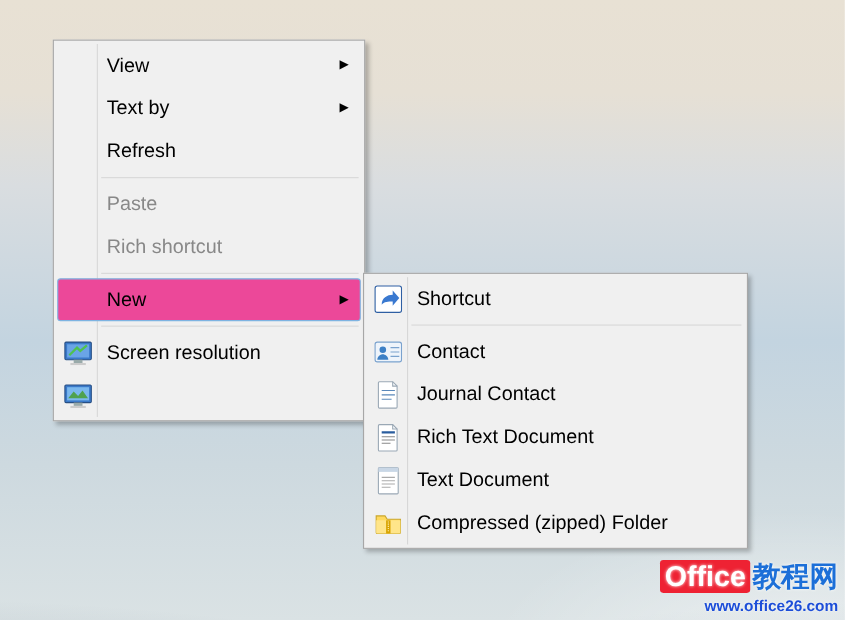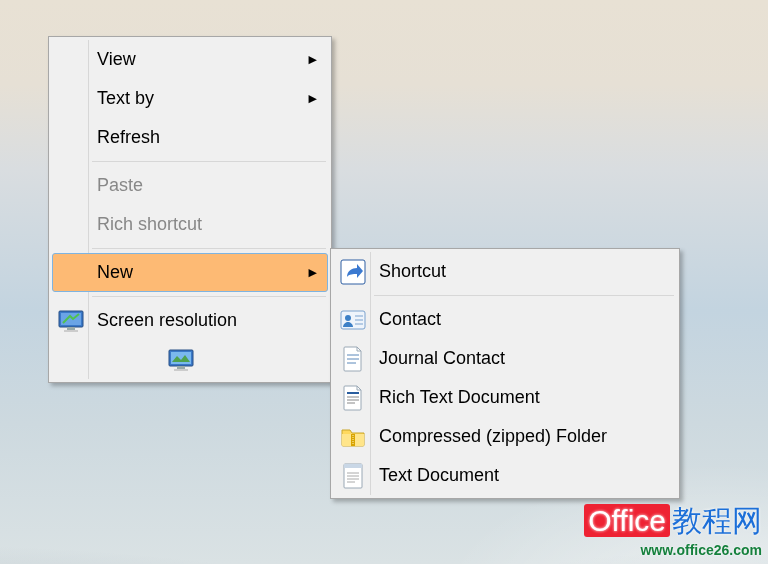--- a/index.html
+++ b/index.html
@@ -48,40 +48,39 @@
   .item {
     display: flex;
     align-items: center;
     height: 39px;
     padding: 0 10px 0 4px;
     color: #000;
     white-space: nowrap;
     position: relative;
     border: 1px solid transparent;
     border-radius: 3px;
-    justify-content: center;
   }
   .item .icon {
     width: 28px;
     height: 28px;
     flex: 0 0 28px;
     margin-right: 12px;
     display: flex;
     align-items: center;
     justify-content: center;
   }
   .item .label { flex: 1 1 auto; }
   .item .arrow {
     margin-left: 20px;
     font-size: 11px;
     line-height: 1;
   }
   .item.disabled { color: #888; }
   .item.highlight {
-    background: #fdba74;
+    background: #ec4899;
     border: 1px solid #7eb4e1;
   }
 
   .sep {
     height: 1px;
     margin: 4px 2px 4px 40px;
     background: #d7d7d7;
   }
 
   #menu-main { top: 36px; left: 48px; width: 284px; }
@@ -90,33 +89,33 @@
   .watermark {
     position: absolute;
     right: 6px;
     bottom: 6px;
     text-align: right;
     font-family: "Microsoft YaHei","Segoe UI",sans-serif;
     pointer-events: none;
   }
   .watermark .line1 {
     color: #1c6fd8;
-    font-size: 30px;
-    font-weight: 400;
+    font-size: 26px;
+    font-weight: 700;
     text-shadow: 0 0 3px #fff;
   }
   .watermark .line1 .off {
     background: #e23;
     color: #fff;
     padding: 0 4px;
     border-radius: 3px;
     margin-right: 2px;
   }
   .watermark .line2 {
-    color: #15803d;
+    color: #1d4ed8;
     font-size: 14px;
     font-weight: 600;
     text-shadow: 0 0 2px #fff;
   }
 </style>
 </head>
 <body>
 
 <div class="mtn"></div>
 
@@ -235,42 +234,42 @@
           <line x1="5" y1="8" x2="17" y2="8" stroke="#2a5d9e" stroke-width="2"></line>
           <line x1="5" y1="12" x2="17" y2="12" stroke="#888"></line>
           <line x1="5" y1="15" x2="17" y2="15" stroke="#888"></line>
           <line x1="5" y1="18" x2="13" y2="18" stroke="#888"></line>
         </svg>
       </span>
       <span class="label">Rich Text Document</span>
     </div>
     <div class="item">
       <span class="icon">
-        <svg width="26" height="22" viewBox="0 0 26 22">
-          <path d="M2 4h8l2 3h12v12a1 1 0 0 1-1 1H3a1 1 0 0 1-1-1z" fill="#ffd95e" stroke="#caa62a"></path>
-          <path d="M2 8h22v11a1 1 0 0 1-1 1H3a1 1 0 0 1-1-1z" fill="#ffe58a"></path>
-          <rect x="11" y="8" width="4" height="12" fill="#d9a400"></rect>
-          <line x1="13" y1="9" x2="13" y2="19" stroke="#fff3c0" stroke-dasharray="1 1"></line>
-        </svg>
-      </span>
-      <span class="label">Compressed (zipped) Folder</span>
-    </div>
-    <div class="item">
-      <span class="icon">
         <svg width="22" height="26" viewBox="0 0 22 26">
           <rect x="2" y="1" width="18" height="24" rx="1" fill="#fff" stroke="#9aa8b5"></rect>
           <rect x="2" y="1" width="18" height="4" fill="#c9d7e6"></rect>
           <line x1="5" y1="10" x2="17" y2="10" stroke="#aaa"></line>
           <line x1="5" y1="13" x2="17" y2="13" stroke="#aaa"></line>
           <line x1="5" y1="16" x2="17" y2="16" stroke="#aaa"></line>
           <line x1="5" y1="19" x2="13" y2="19" stroke="#aaa"></line>
         </svg>
       </span>
       <span class="label">Text Document</span>
     </div>
+    <div class="item">
+      <span class="icon">
+        <svg width="26" height="22" viewBox="0 0 26 22">
+          <path d="M2 4h8l2 3h12v12a1 1 0 0 1-1 1H3a1 1 0 0 1-1-1z" fill="#ffd95e" stroke="#caa62a"></path>
+          <path d="M2 8h22v11a1 1 0 0 1-1 1H3a1 1 0 0 1-1-1z" fill="#ffe58a"></path>
+          <rect x="11" y="8" width="4" height="12" fill="#d9a400"></rect>
+          <line x1="13" y1="9" x2="13" y2="19" stroke="#fff3c0" stroke-dasharray="1 1"></line>
+        </svg>
+      </span>
+      <span class="label">Compressed (zipped) Folder</span>
+    </div>
   </div>
 </div>
 
 <div class="watermark">
   <div class="line1">
     <span class="off">Office</span><span>教程网</span>
   </div>
   <div class="line2">www.office26.com</div>
 </div>
 

